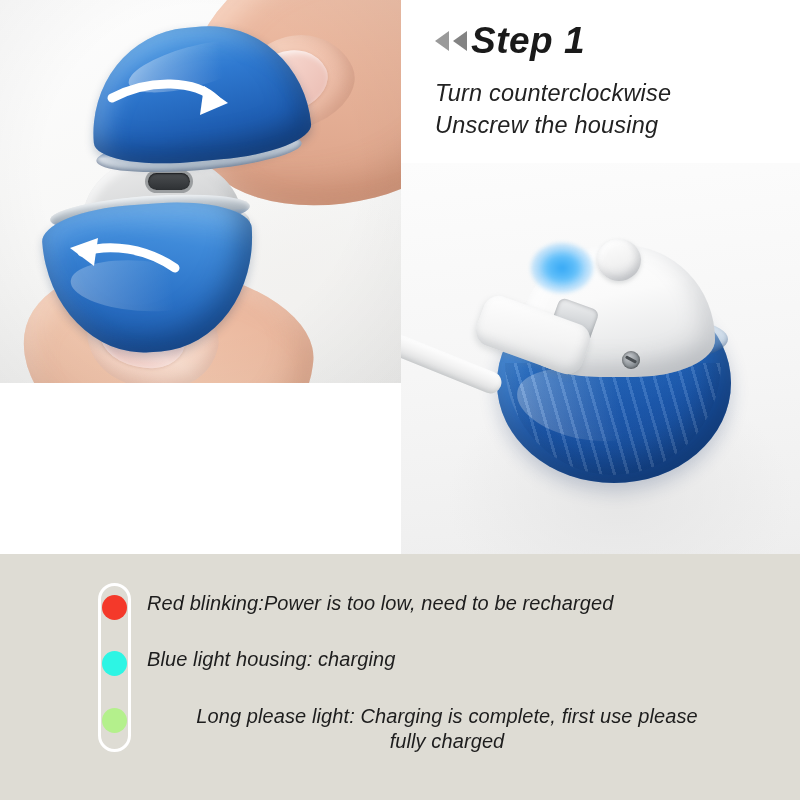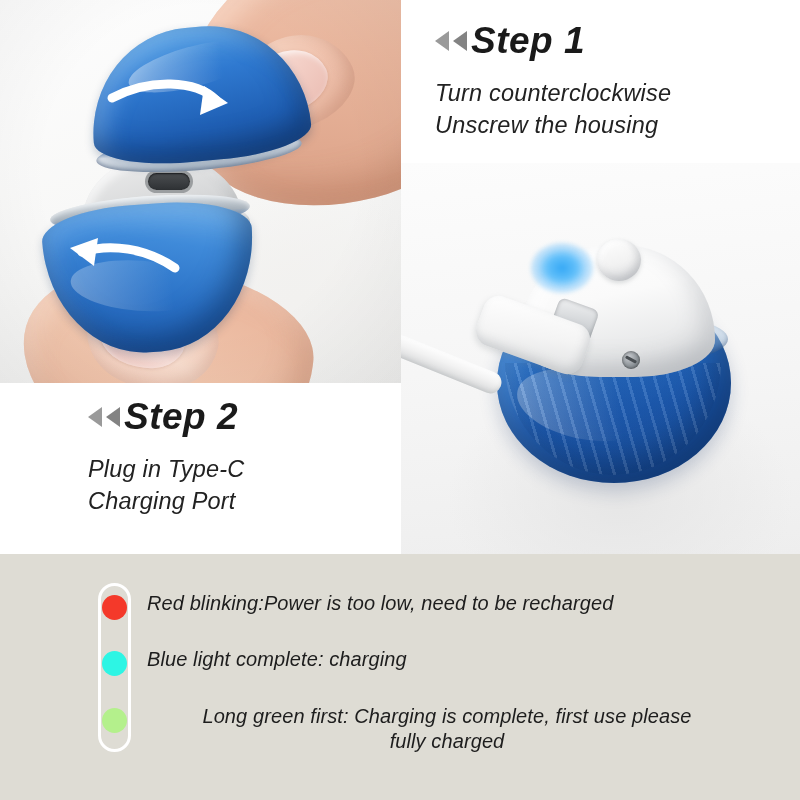--- a/index.html
+++ b/index.html
@@ -311,47 +311,38 @@
     <div class="caption-block" id="cap-step1">
       <div class="step-head">
         <span class="tri a"></span>
         <span class="tri b"></span>
         <span>Step 1</span>
       </div>
       <div class="step-sub">Turn counterclockwise
 Unscrew the housing</div>
     </div>
 
-    <div class="caption-block" id="cap-step2">
-      <div class="step-head">
-        <span class="tri a"></span>
-        <span class="tri b"></span>
-        <span>Step 2</span>
-      </div>
-      <div class="step-sub">Plug in Type-C
-Charging Port</div>
-    </div>
   </div>
 
   <div class="legend-panel">
     <div class="legend-pill"></div>
     <div class="legend-rows">
 
       <div class="legend-row">
         <span class="legend-dot" style="background: rgb(244, 57, 42);"></span>
         <span class="legend-text">Red blinking:Power is too low, need to be recharged</span>
       </div>
 
       <div class="legend-row">
         <span class="legend-dot" style="background: rgb(45, 245, 228);"></span>
-        <span class="legend-text">Blue light complete: charging</span>
+        <span class="legend-text">Blue light housing: charging</span>
       </div>
 
       <div class="legend-row tall">
         <span class="legend-dot" style="background: rgb(180, 240, 140);"></span>
-        <span class="legend-text">Long green first: Charging is complete, first use please
+        <span class="legend-text">Long please light: Charging is complete, first use please
 fully charged</span>
       </div>
 
     </div>
   </div>
 
 </div>
 
 </body></html>

